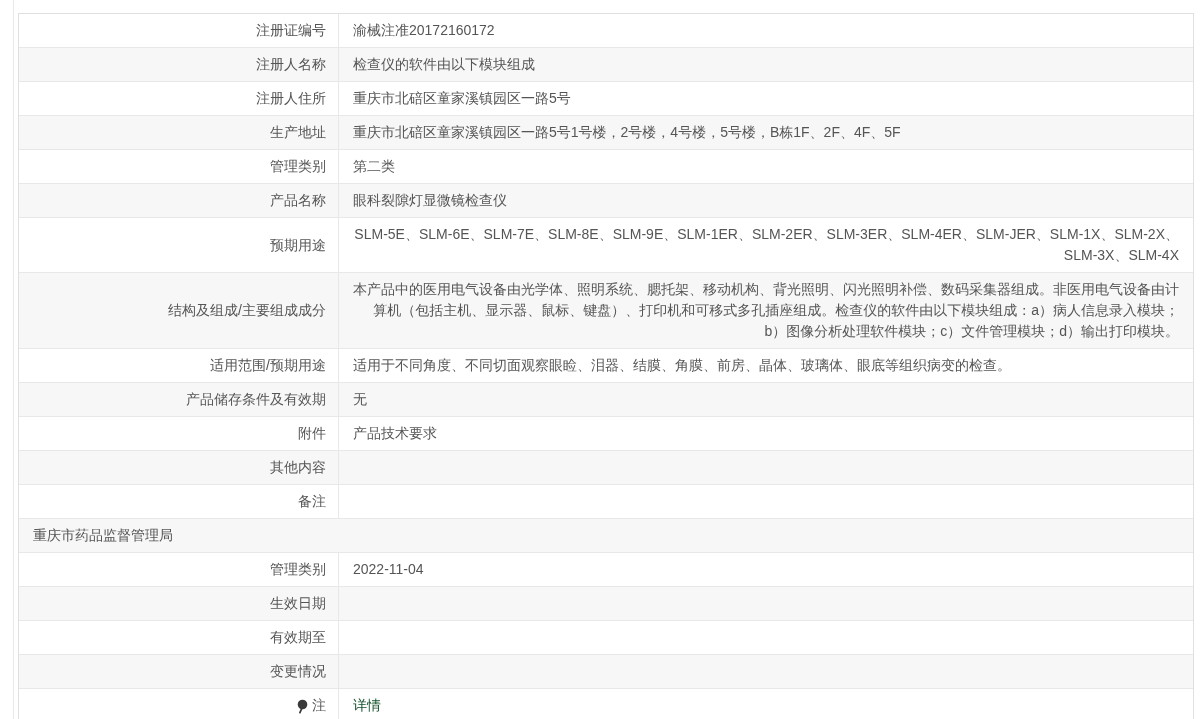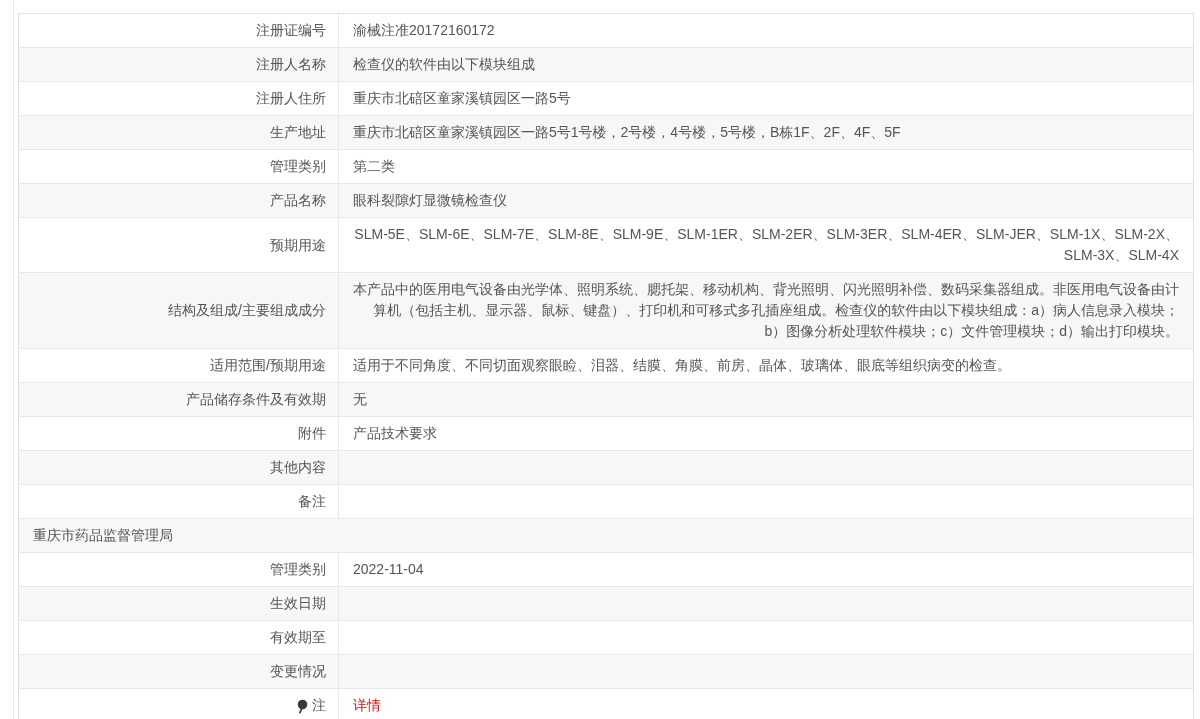--- a/index.html
+++ b/index.html
@@ -52,21 +52,21 @@
     word-break: break-word;
   }
   .pin {
     display: inline-flex;
     align-items: center;
     margin-right: 3px;
     position: relative;
     top: 1px;
   }
   a.link {
-    color: #b91c1c;
+    color: #14532d;
     text-decoration: none;
     cursor: pointer;
   }
 </style>
 </head>
 <body>
 
 <div class="page">
   <div class="left-edge-line"></div>
 

